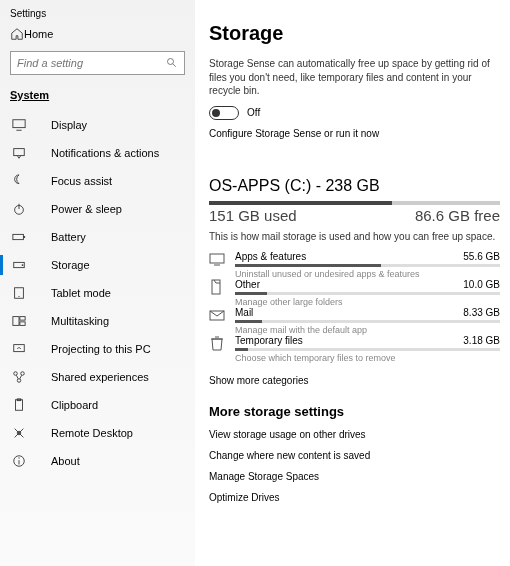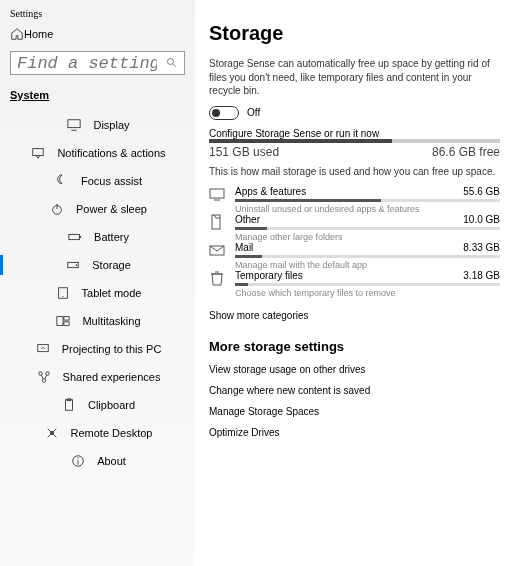--- a/index.html
+++ b/index.html
@@ -1,38 +1,38 @@
 <!DOCTYPE html>
 <html><head>
 <meta charset="utf-8">
 <style>
 * { box-sizing: border-box; margin: 0; padding: 0; }
 body { font-family: "Segoe UI", Arial, sans-serif; font-size: 11px; color: #000; background: #fff; width: 510px; height: 566px; overflow: hidden; display: flex; }
 .sidebar { width: 195px; background: linear-gradient(to bottom, #f2f2f2, #fafafa); padding: 8px 0 0 0; }
-.sb-title { padding: 0 10px 8px; font-size: 10px; font-family: Liberation Serif, serif; }
+.sb-title { padding: 0 10px 8px; font-size: 10px; }
 .home-row { display: flex; align-items: center; padding: 0 10px 10px; gap: 0; }
 .home-row span.lbl { font-size: 11px; }
 .search-wrap { padding: 0 10px 10px; }
 .search { display: flex; align-items: center; border: 1px solid #999; background: #fff; height: 24px; padding: 0 6px; justify-content: space-between; }
-.search input { border: none; outline: none; font-size: 17px; width: 140px; font-family: Liberation Mono, monospace; font-style: italic; color: #555; }
+.search input { border: none; outline: none; font-size: 11px; width: 140px; font-family: Liberation Sans, sans-serif; font-style: italic; color: #555; }
 .sys-hdr { padding: 4px 10px 10px; font-weight: 600; font-size: 11px; text-decoration: underline; }
-.nav-item { display: flex; align-items: center; gap: 12px; padding: 7px 10px 7px 12px; font-size: 11px; cursor: pointer; position: relative; justify-content: center; }
+.nav-item { display: flex; align-items: center; gap: 25px; padding: 7px 10px 7px 12px; font-size: 11px; cursor: pointer; position: relative; }
 .nav-item.sel::before { content: ""; position: absolute; left: 0; top: 4px; bottom: 4px; width: 3px; background: #0078d4; }
 .nav-item .icon { width: 14px; display: flex; align-items: center; justify-content: center; }
 .main { flex: 1; padding: 22px 10px 0 14px; overflow-y: auto; }
 .h1 { font-size: 20px; font-weight: 600; margin-bottom: 12px; }
 .desc { font-size: 10px; color: #333; line-height: 1.35; margin-bottom: 8px; }
 .toggle-row { display: flex; align-items: center; gap: 8px; margin-bottom: 8px; }
 .toggle { width: 30px; height: 14px; border: 1px solid #333; border-radius: 8px; position: relative; }
 .toggle::after { content: ""; position: absolute; left: 2px; top: 2px; width: 8px; height: 8px; border-radius: 50%; background: #333; }
 .link { font-size: 10px; color: #000; cursor: pointer; }
 .drive-hdr { font-size: 16px; margin-top: 38px; margin-bottom: 6px; }
 .bar { height: 4px; background: #ccc; position: relative; margin-bottom: 2px; }
 .bar .fill { position: absolute; left: 0; top: 0; bottom: 0; background: #444; }
-.bar-lbls { display: flex; justify-content: space-between; font-size: 12px; color: #444; margin-bottom: 6px; }
+.bar-lbls { display: flex; justify-content: space-between; font-size: 15px; color: #444; margin-bottom: 6px; }
 .cat-row { display: flex; gap: 10px; }
 .cat-icon { width: 16px; padding-top: 0; display: flex; justify-content: center; }
 .cat-body { flex: 1; }
 .cat-top { display: flex; justify-content: space-between; font-size: 10px; margin-bottom: 2px; }
 .cat-bar { height: 3px; background: #ddd; position: relative; margin-bottom: 2px; }
 .cat-bar .fill { position: absolute; left: 0; top: 0; bottom: 0; background: #555; }
 .cat-sub { font-size: 9px; color: #888; }
 .h2 { font-size: 13px; font-weight: 600; margin-top: 18px; margin-bottom: 10px; }
 .mlink { font-size: 10px; margin-bottom: 10px; cursor: pointer; }
 svg { display: block; }
@@ -188,20 +188,21 @@
 
 <div class="main">
   <div class="h1">Storage</div>
   <div class="desc">Storage Sense can automatically free up space by getting rid of files you don't need, like temporary files and content in your recycle bin.</div>
   <div class="toggle-row">
     <div class="toggle"></div>
     <span style="font-size:10px">Off</span>
   </div>
   <div class="link">Configure Storage Sense or run it now</div>
 
+  <div class="drive-hdr">OS-APPS (C:) - 238 GB</div>
   <div class="bar">
       <div class="fill" id="drive-fill" style="width: 63%;"></div>
     </div>
   <div class="bar-lbls">
     <span>151 GB used</span>
     <span>86.6 GB free</span>
   </div>
   <div class="desc">This is how mail storage is used and how you can free up space.</div>
 
   <div id="cats">

